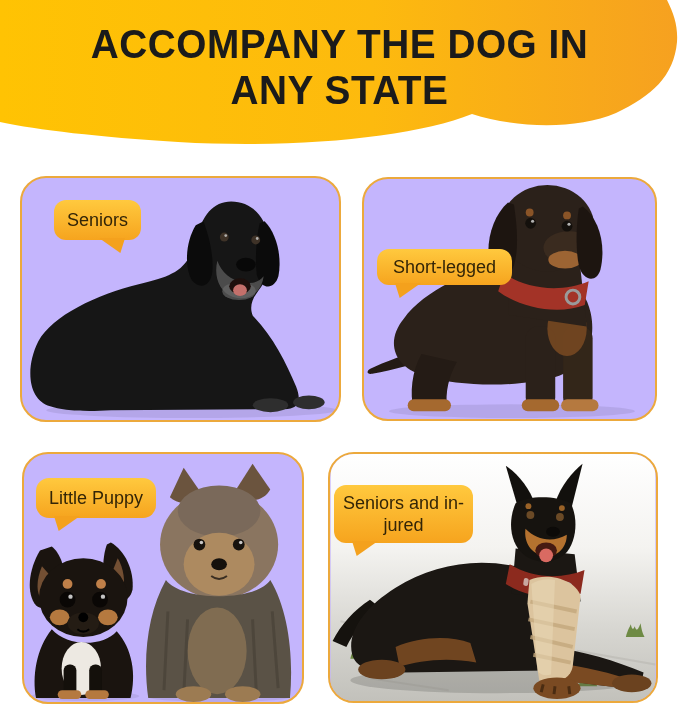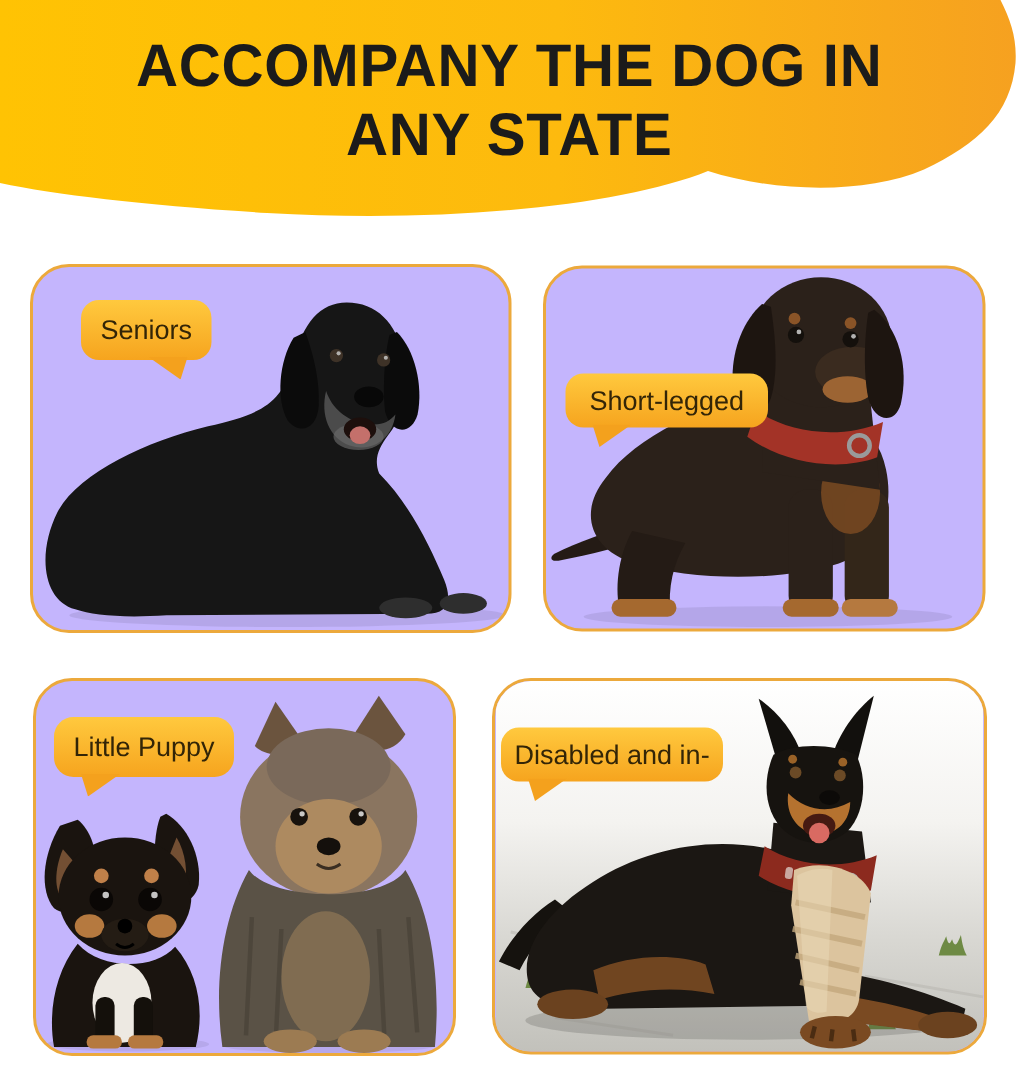--- a/index.html
+++ b/index.html
@@ -228,17 +228,18 @@
       <circle cx="240" cy="136" r="5" fill="none" stroke="#b0b0b0" stroke-width="2.5"></circle>
       <rect x="196" y="126" width="5" height="8" rx="2" fill="#C9A8A0" transform="rotate(8 198 130)"></rect>
       <rect x="212" y="131" width="5" height="8" rx="2" fill="#C9A8A0" transform="rotate(8 214 135)"></rect>
       <path d="M202,128 C222,120 248,128 254,144 L246,216 C244,230 226,236 212,230 L200,152 Z" fill="#DCC49E"></path>
       <path d="M203,150 L250,160 M201,168 L248,178 M203,186 L246,196 M206,204 L244,212" stroke="#C3A87C" stroke-width="4" fill="none" opacity="0.8"></path>
       <path d="M204,132 C210,128 220,126 228,128 L224,224 C218,226 212,224 210,220 Z" fill="#EAD9B8" opacity="0.5"></path>
       <ellipse cx="230" cy="238" rx="24" ry="11" fill="#7A4A22"></ellipse>
       <path d="M216,234 L214,242 M228,236 L227,244 M242,236 L243,244" stroke="#4A2C12" stroke-width="3" fill="none"></path>
     </svg>
     <div class="bubble" id="bubble-4">
-      <span>Disabled and in-</span>
+      <span>Seniors and in-</span>
+      <span>jured</span>
     </div>
   </div>
 
 </div>
 
 </body></html>

